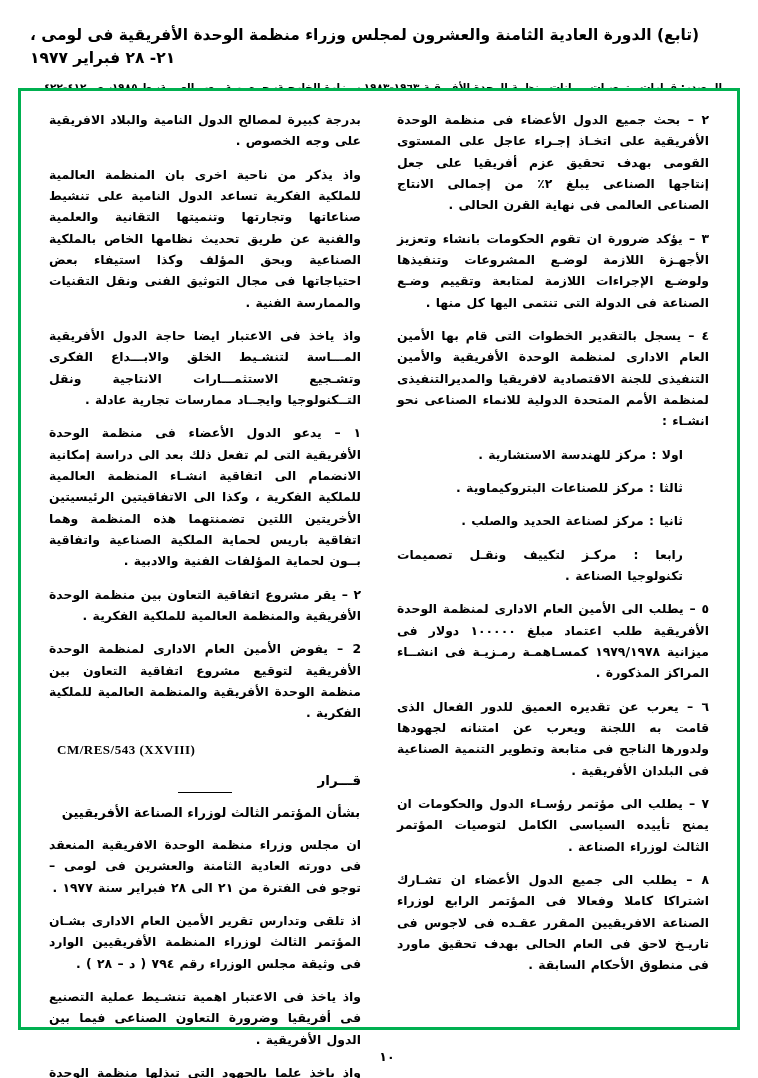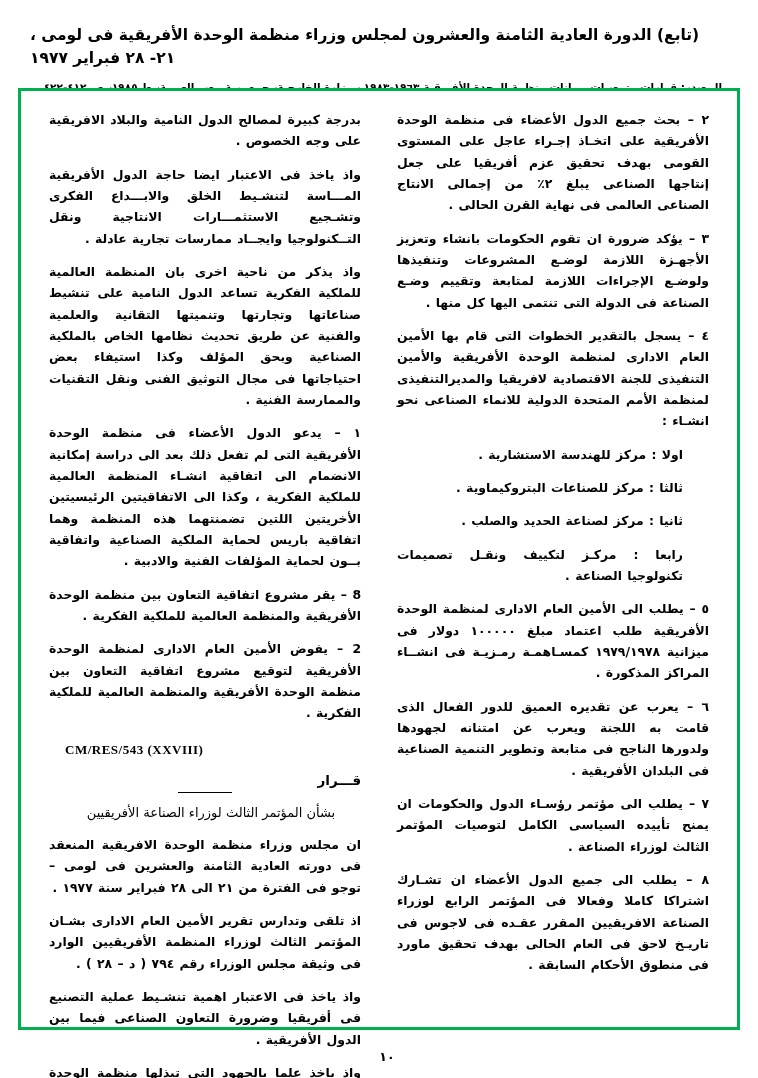--- a/index.html
+++ b/index.html
@@ -85,41 +85,41 @@
     word-spacing: 1px;
   }
   .para.indent {
     padding-right: 26px;
   }
   .res-code {
     font-size: 13px;
     font-weight: bold;
     direction: ltr;
     text-align: left;
-    margin: 18px 0 14px 16px;
+    margin: 18px 0 14px 8px;
     font-family: "Liberation Serif", serif;
     letter-spacing: 0.5px;
   }
   .heading-word {
     font-size: 13.5px;
     font-weight: bold;
     text-align: right;
     direction: rtl;
     margin: 2px 0 4px 0;
     letter-spacing: 2px;
   }
   .heading-rule {
     width: 54px;
     height: 1.5px;
     background: #000;
     margin: 2px auto 12px auto;
   }
   .heading-sub {
     font-size: 13px;
-    font-weight: normal;
+    font-weight: bold;
     text-align: center;
     direction: rtl;
     margin: 0 0 14px 12px;
   }
   .page-number {
     position: absolute;
     bottom: 14px;
     left: 16px;
     right: 0;
     text-align: center;
@@ -152,24 +152,24 @@
         <p class="para indent">رابعا : مركـز لتكييف ونقـل تصميمات تكنولوجيا الصناعة .</p>
 
         <p class="para">٥ – يطلب الى الأمين العام الادارى لمنظمة الوحدة الأفريقية طلب اعتماد مبلغ ١٠٠٠٠٠ دولار فى ميزانية ١٩٧٩/١٩٧٨ كمسـاهمـة رمـزيـة فى انشــاء المراكز المذكورة .</p>
         <p class="para">٦ – يعرب عن تقديره العميق للدور الفعال الذى قامت به اللجنة ويعرب عن امتنانه لجهودها ولدورها الناجح فى متابعة وتطوير التنمية الصناعية فى البلدان الأفريقية .</p>
         <p class="para">٧ – يطلب الى مؤتمر رؤسـاء الدول والحكومات ان يمنح تأييده السياسى الكامل لتوصيات المؤتمر الثالث لوزراء الصناعة .</p>
         <p class="para">٨ – يطلب الى جميع الدول الأعضاء ان تشـارك اشتراكا كاملا وفعالا فى المؤتمر الرابع لوزراء الصناعة الافريقيين المقرر عقـده فى لاجوس فى تاريـخ لاحق فى العام الحالى بهدف تحقيق ماورد فى منطوق الأحكام السابقة .</p>
       </div>
 
       <div class="col col-left">
         <p class="para">بدرجة كبيرة لمصالح الدول النامية والبلاد الافريقية على وجه الخصوص .</p>
+        <p class="para">واذ يذكر من ناحية اخرى بان المنظمة العالمية للملكية الفكرية تساعد الدول النامية على تنشيط صناعاتها وتجارتها وتنميتها التقانية والعلمية والفنية عن طريق تحديث نظامها الخاص بالملكية الصناعية وبحق المؤلف وكذا استيفاء بعض احتياجاتها فى مجال التوثيق الفنى ونقل التقنيات والممارسة الفنية .</p>
         <p class="para">واذ ياخذ فى الاعتبار ايضا حاجة الدول الأفريقية المـــاسة لتنشـيط الخلق والابـــداع الفكرى وتشـجيع الاستثمـــارات الانتاجية ونقل التــكنولوجيا وايجــاد ممارسات تجارية عادلة .</p>
-        <p class="para">واذ يذكر من ناحية اخرى بان المنظمة العالمية للملكية الفكرية تساعد الدول النامية على تنشيط صناعاتها وتجارتها وتنميتها التقانية والعلمية والفنية عن طريق تحديث نظامها الخاص بالملكية الصناعية وبحق المؤلف وكذا استيفاء بعض احتياجاتها فى مجال التوثيق الفنى ونقل التقنيات والممارسة الفنية .</p>
         <p class="para">١ – يدعو الدول الأعضاء فى منظمة الوحدة الأفريقية التى لم تفعل ذلك بعد الى دراسة إمكانية الانضمام الى اتفاقية انشـاء المنظمة العالمية للملكية الفكرية ، وكذا الى الاتفاقيتين الرئيسيتين الأخريتين اللتين تضمنتهما هذه المنظمة وهما اتفاقية باريس لحماية الملكية الصناعية واتفاقية بــون لحماية المؤلفات الفنية والادبية .</p>
-        <p class="para">8 – يقر مشروع اتفاقية التعاون بين منظمة الوحدة الأفريقية والمنظمة العالمية للملكية الفكرية .</p>
+        <p class="para">٢ – يقر مشروع اتفاقية التعاون بين منظمة الوحدة الأفريقية والمنظمة العالمية للملكية الفكرية .</p>
         <p class="para">2 – يفوض الأمين العام الادارى لمنظمة الوحدة الأفريقية لتوقيع مشروع اتفاقية التعاون بين منظمة الوحدة الأفريقية والمنظمة العالمية للملكية الفكرية .</p>
 
         <div class="res-code">CM/RES/543  (XXVIII)</div>
 
         <div class="heading-word">قـــرار</div>
         <div class="heading-rule"></div>
         <div class="heading-sub">بشأن المؤتمر الثالث لوزراء الصناعة الأفريقيين</div>
 
         <p class="para">ان مجلس وزراء منظمة الوحدة الافريقية المنعقد فى دورته العادية الثامنة والعشرين فى لومى – توجو فى الفترة من ٢١ الى ٢٨ فبراير سنة ١٩٧٧ .</p>
         <p class="para">اذ تلقى وتدارس تقرير الأمين العام الادارى بشـان المؤتمر الثالث لوزراء المنظمة الأفريقيين الوارد فى وثيقة مجلس الوزراء رقم ٧٩٤ ( د – ٢٨ ) .</p>

